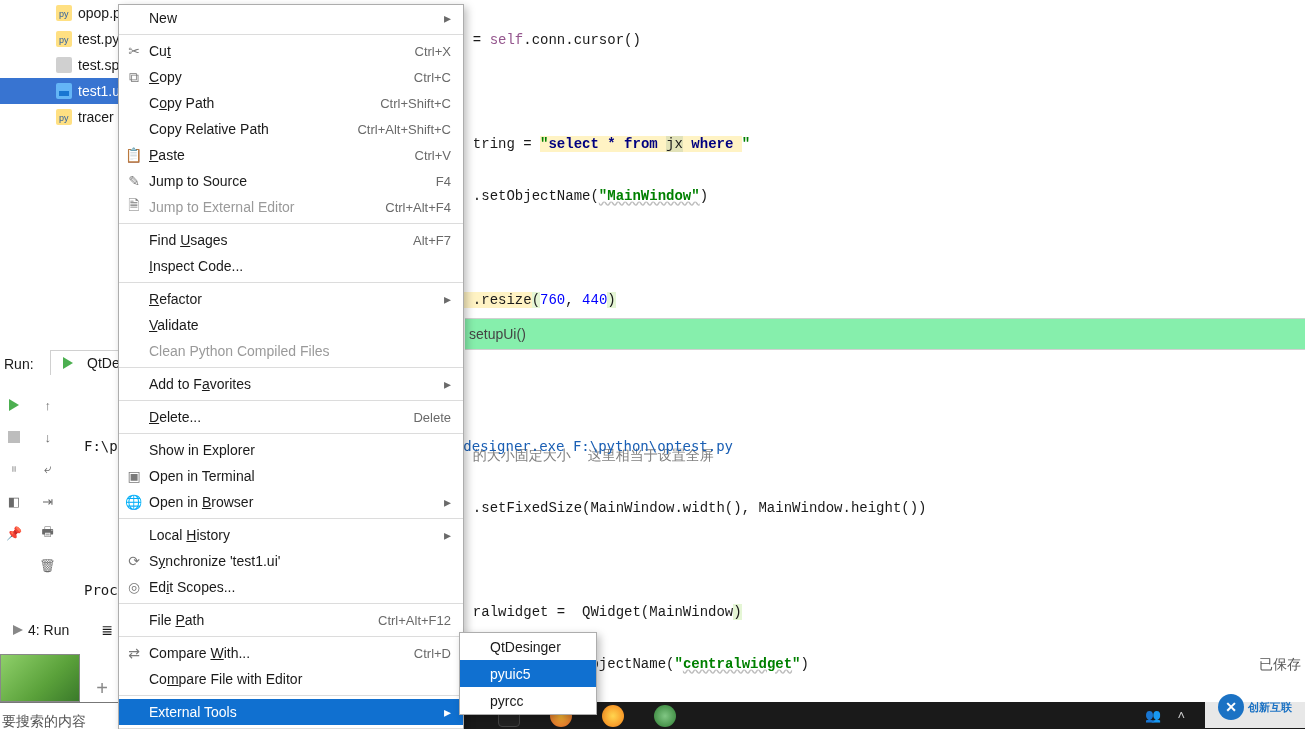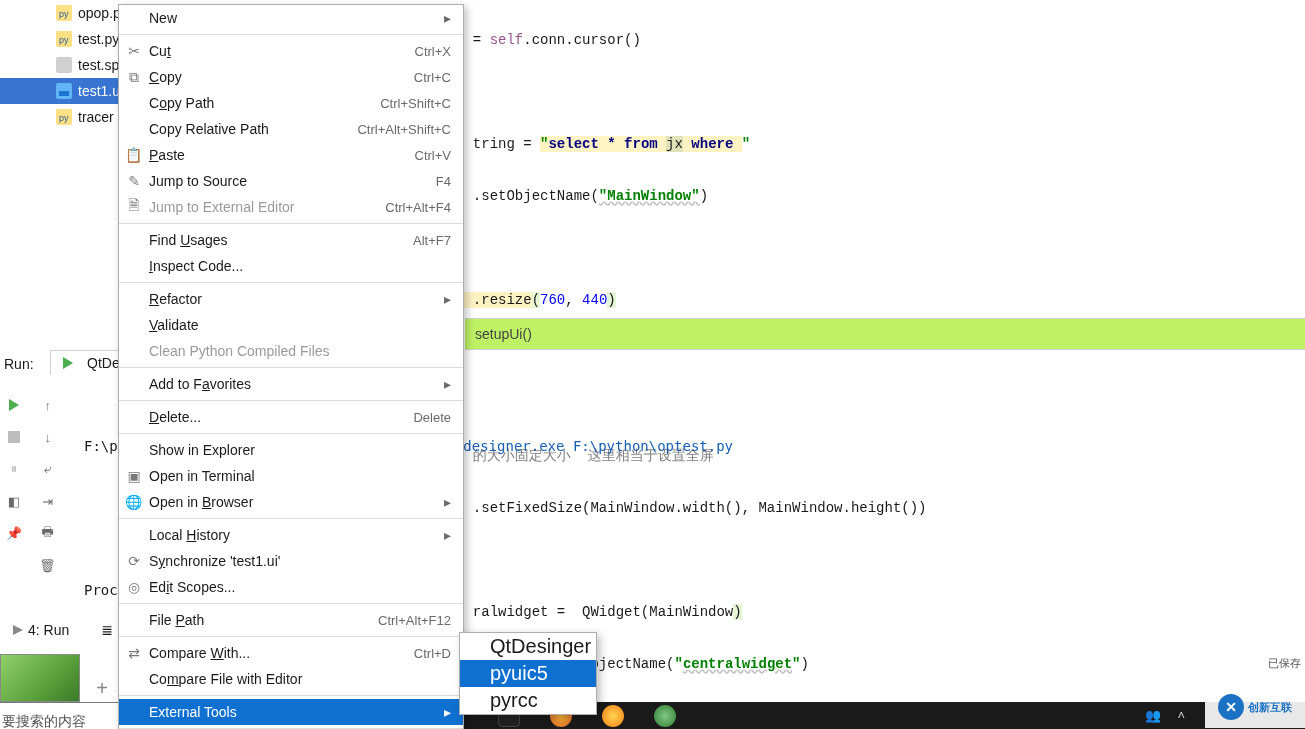--- a/index.html
+++ b/index.html
@@ -53,23 +53,23 @@
   .k-kw      { color:#000080; font-weight:bold; }
   .k-wavy    { text-decoration: underline wavy #bdbdbd; }
   .k-cmt     { color:#808080; }
 
   .breadcrumb-bar {
     position: absolute;
     left: 465px; top: 318px;
     width: 840px; height: 32px;
     border-top: 1px solid #d0d0d0;
     border-bottom: 1px solid #d0d0d0;
-    background: #bef264;
+    background: #86efac;
     display:flex; align-items:center;
-    padding-left: 10px;
+    padding-left: 4px;
     font-size: 14px;
     color:#444;
   }
 
   
   .run-label {
     position: absolute;
     left: 4px; top: 356px;
     font-size: 14px;
   }
@@ -140,21 +140,21 @@
     border:1px solid #888;
   }
   .plus-tile {
     position:absolute; left:90px; top:676px;
     width:24px; height:24px;
     display:flex;align-items:center;justify-content:center;
     color:#888; font-size:20px;
   }
   .status-right {
     position:absolute; right:4px; top:656px;
-    font-size:11px; color:#555;
+    font-size:14px; color:#555;
   }
   .taskbar .dock {
     position:absolute; left:380px; top:0; height:27px;
     display:flex; align-items:center; gap:30px;
   }
   .taskbar .dock .app { width:22px;height:22px;border-radius:4px; }
   .taskbar .right-icons {
     position:absolute; right:120px; top:0; height:27px;
     display:flex; align-items:center; gap:16px; color:#ccc;
   }
@@ -201,21 +201,21 @@
   .ctx .sep { height:1px; background:#dcdcdc; margin:3px 0;}
   .ctx .u { text-decoration:underline; }
 
   .submenu {
     position:absolute;
     left:459px; top:632px;
     width:138px;
     background:#ffffff;
     border:1px solid #adadad;
     box-shadow:3px 3px 8px rgba(0,0,0,.25);
-    font-size:20px;
+    font-size:14px;
   }
   .submenu .row{
     display:flex;align-items:center;height:27px;
     padding-left:30px;
   }
   .submenu .row.sel{ background:#1070d0;color:#fff;}
 </style>
 </head>
 <body>
 

